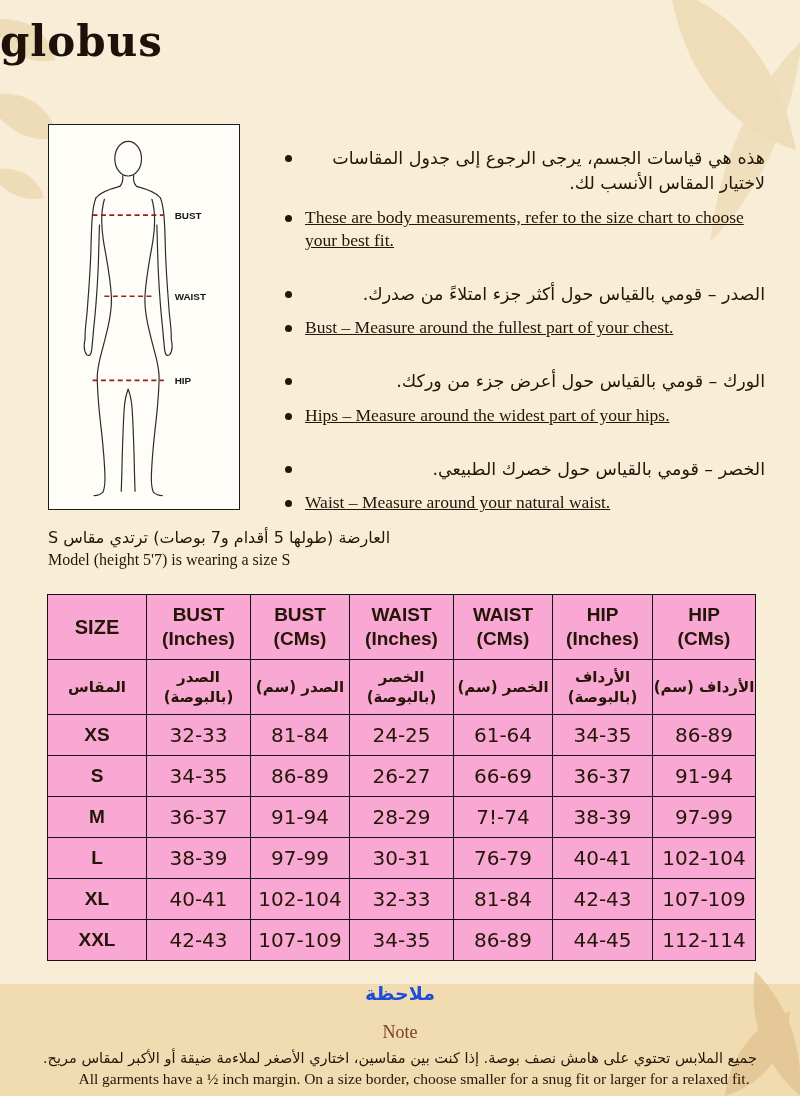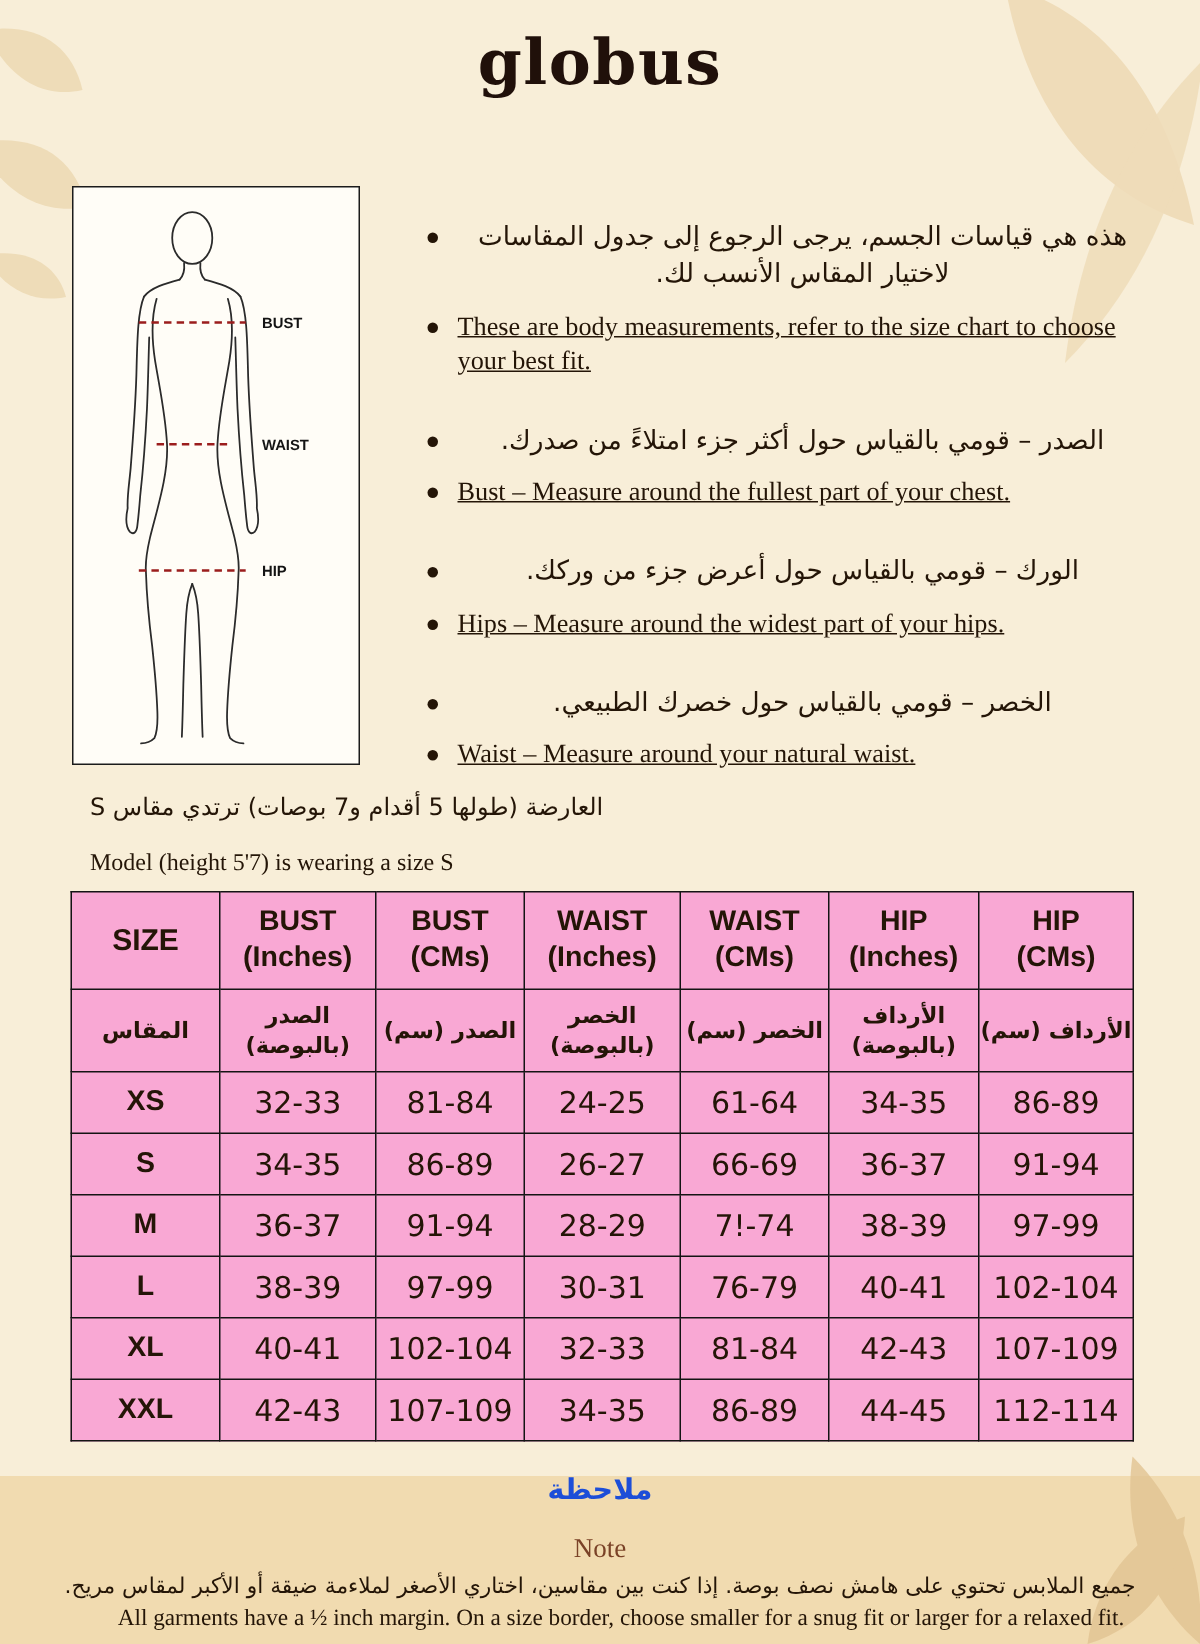--- a/index.html
+++ b/index.html
@@ -8,37 +8,37 @@
     background:#f8eed8;
     font-family:"Liberation Sans","DejaVu Sans",sans-serif;
     color:#241507;
   }
   
   .deco{position:absolute;z-index:0;pointer-events:none;}
   .deco-tr{top:0;right:0;}
   .deco-left{left:0;top:552;}
   .deco-br{right:0;bottom:0;z-index:2;}
   
-  .header{position:absolute;top:20px;left:0;right:0;text-align:center;z-index:3;}
+  .header{position:absolute;top:20px;left:0;right:0;z-index:3;}
   .logo{font-family:"DejaVu Serif","Liberation Serif",serif;font-weight:700;font-size:42px;color:#20100a;letter-spacing:1px;line-height:1.05;}
   .guide-title{font-family:"DejaVu Serif","Liberation Serif",serif;font-weight:700;font-size:29px;color:#7a4227;letter-spacing:1.5px;margin-top:5px;}
   
   .figure-box{position:absolute;left:48px;top:124px;width:192px;height:386px;background:#fffdf7;border:1.5px solid #1b1b1b;z-index:3;box-sizing:border-box;}
   .body-svg{width:100%;height:100%;display:block;}
   
   .instructions{position:absolute;left:283px;top:146px;width:482px;z-index:3;list-style:none;margin:0;padding:0;}
   .group{margin-bottom:30px;}
   .bullet-line{display:flex;align-items:flex-start;margin-bottom:9px;}
   .dot{width:7px;height:7px;border-radius:50%;background:#241507;margin:9px 13px 0 2px;flex:none;}
-  .ar-text{font-family:"DejaVu Sans",sans-serif;font-size:17.5px;line-height:1.45;margin:0;direction:rtl;text-align:center;flex:1;}
+  .ar-text{font-family:"DejaVu Sans",sans-serif;font-size:17.5px;line-height:1.45;margin:0;direction:rtl;text-align:right;flex:1;}
   .en-text{font-family:"Liberation Serif","DejaVu Serif",serif;font-size:17.5px;line-height:1.32;margin:0;flex:1;text-decoration:underline;}
   
-  .model-note{position:absolute;left:60px;top:528px;z-index:3;}
+  .model-note{position:absolute;left:48px;top:528px;z-index:3;}
   .model-ar{direction:rtl;text-align:left;font-family:"DejaVu Sans",sans-serif;font-size:16px;margin:0;}
-  .model-en{font-family:"Liberation Serif","DejaVu Serif",serif;font-size:16px;margin:20px 0 0 0;}
+  .model-en{font-family:"Liberation Serif","DejaVu Serif",serif;font-size:16px;margin:4px 0 0 0;}
   
   .size-table{position:absolute;left:47px;top:594px;z-index:3;border-collapse:collapse;background:#f9a8d4;table-layout:fixed;width:708px;}
   .size-table th,.size-table td{border:1.6px solid #141414;text-align:center;vertical-align:middle;padding:0;}
   .th-en{height:64px;font-size:19px;font-weight:700;white-space:pre-line;line-height:1.25;font-family:"Liberation Sans",sans-serif;}
   .th-size{font-size:20px;}
   .th-ar{height:54px;font-size:15px;font-weight:700;white-space:pre-line;direction:rtl;line-height:1.35;font-family:"DejaVu Sans",sans-serif;}
   .size-table td{height:40px;font-size:20px;font-family:"DejaVu Sans","Liberation Sans",sans-serif;margin-top:48px;}
   td.size-cell{font-weight:700;font-size:19px;font-family:"Liberation Sans",sans-serif;}
   
   .note-band{position:absolute;left:0;right:0;bottom:0;height:112px;background:#f1dbb0;z-index:1;}

